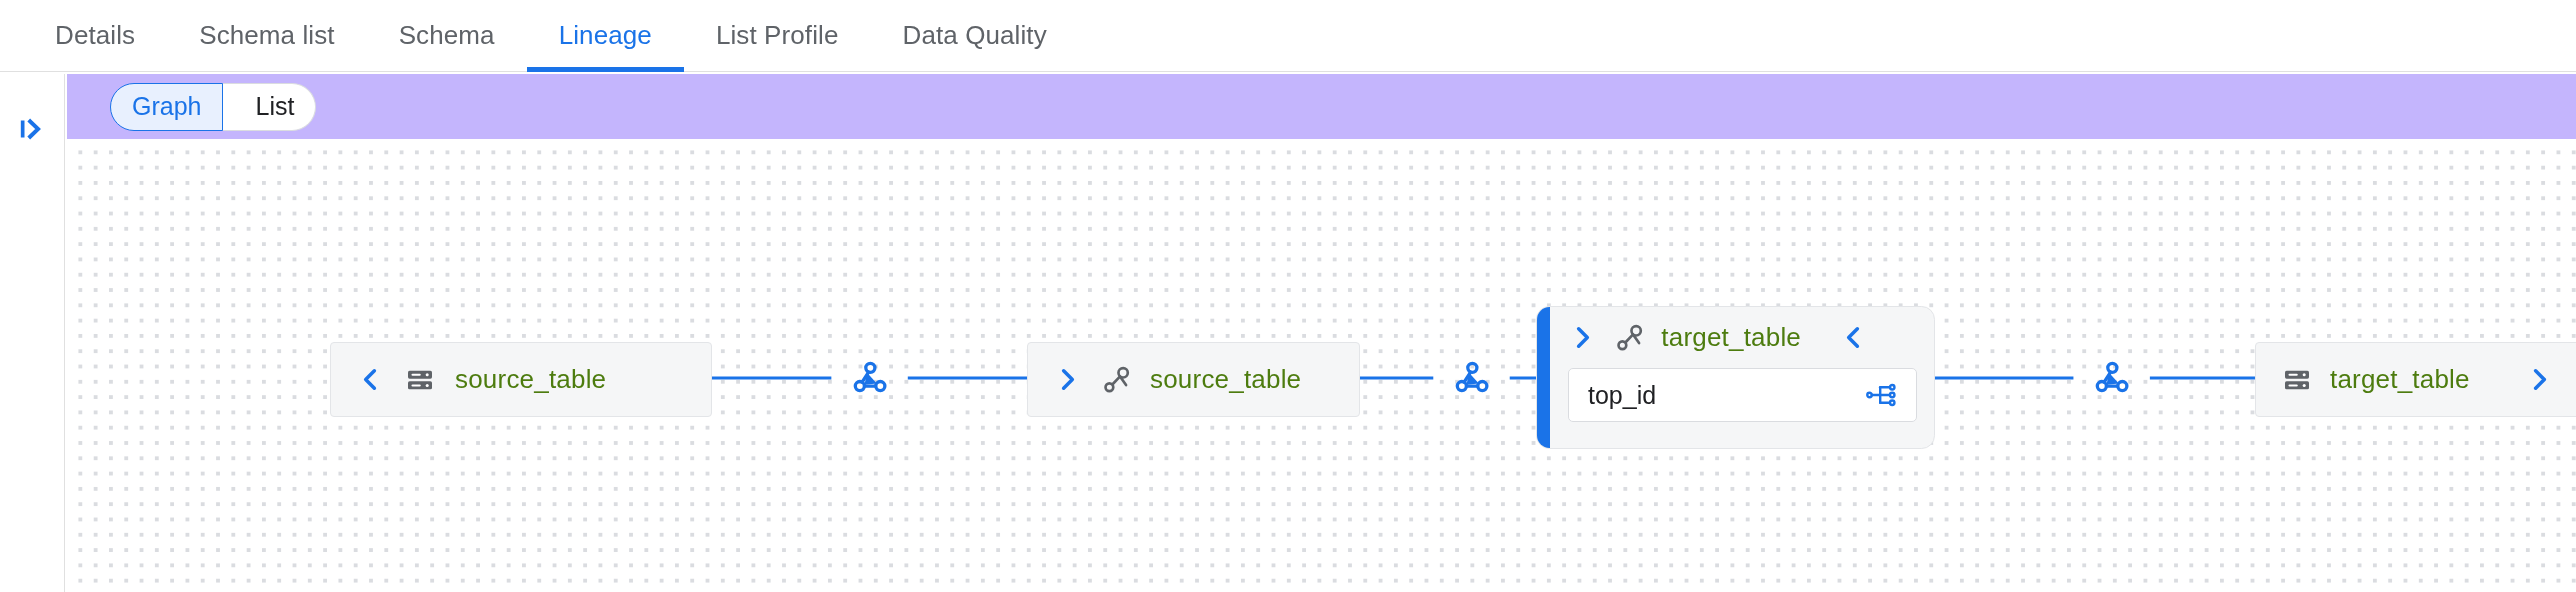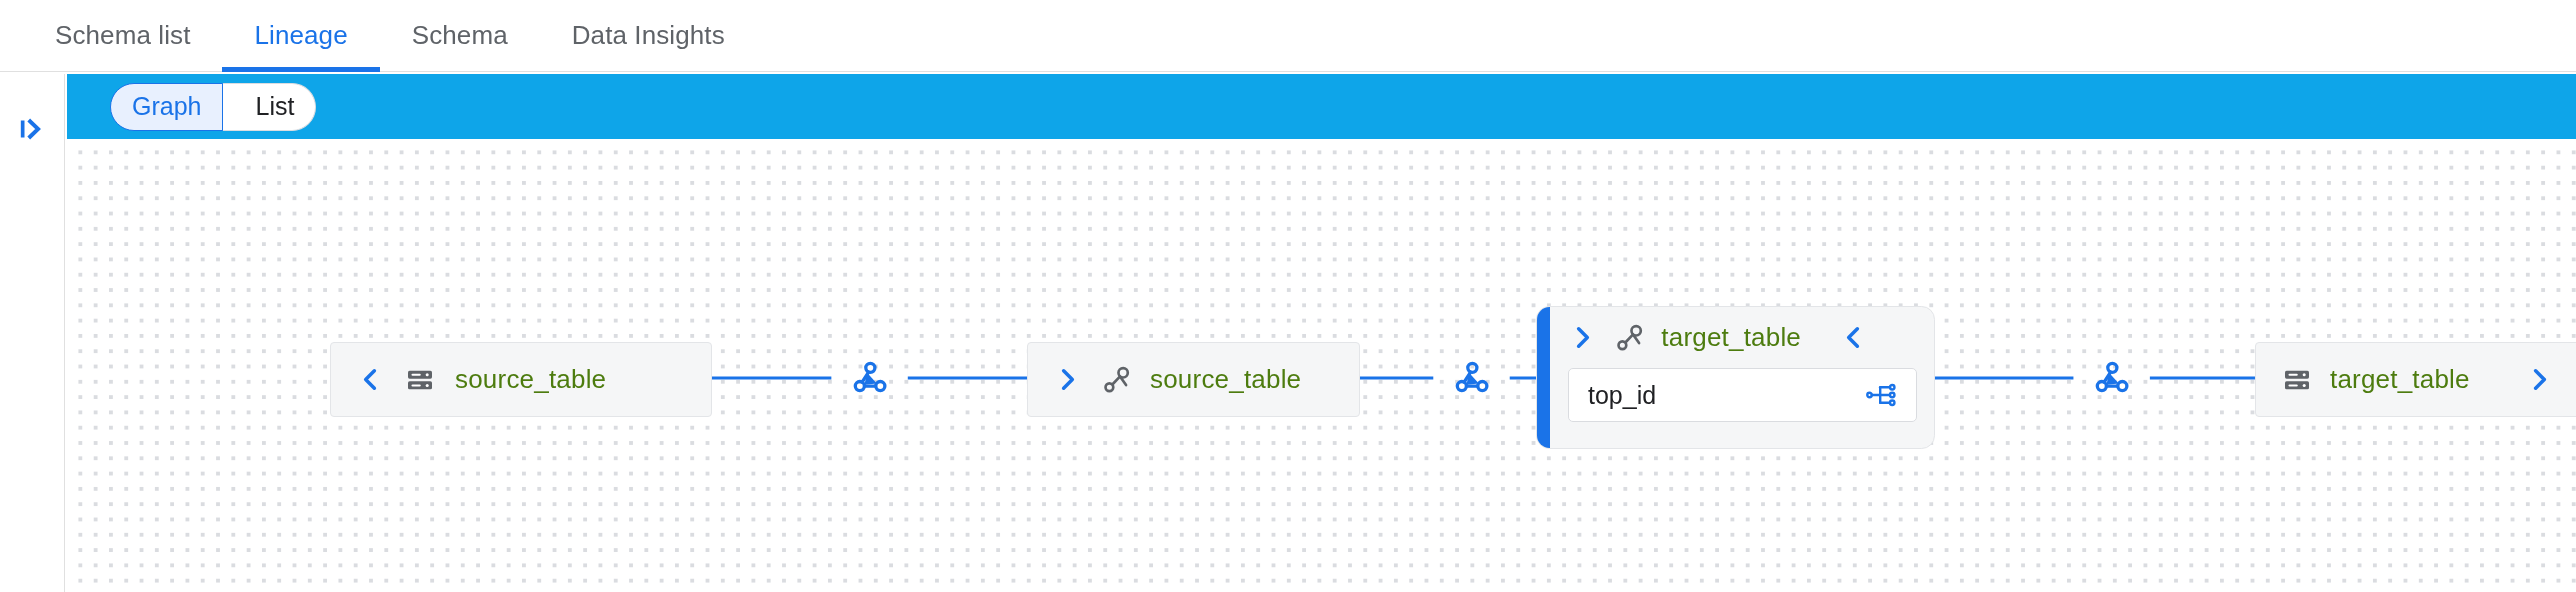--- a/index.html
+++ b/index.html
@@ -34,21 +34,21 @@
     background:#fff;border-right:1.9px solid #e0e0e0;box-sizing:border-box;
   }
   .rail-toggle{
     position:absolute;left:9.6px;top:32px;width:46px;height:46px;
     display:flex;align-items:center;justify-content:center;cursor:pointer;
   }
 
   
   .toolbar{
     position:absolute;left:67px;top:74px;width:2509px;height:65px;
-    background:#0ea5e9;box-sizing:border-box;
+    background:#c4b5fd;box-sizing:border-box;
     display:flex;align-items:center;padding-left:43px;
   }
   .segmented{display:flex;height:48px;}
   .seg{
     display:flex;align-items:center;justify-content:center;
     height:48px;padding:0 21px;font-size:25px;color:#202124;
     border:1.9px solid #dadce0;box-sizing:border-box;cursor:pointer;background:#fff;
   }
   .seg:first-child{
     border-radius:25px 0 0 25px;background:#e8f0fe;color:#1a73e8;border-color:#1a73e8;
@@ -95,30 +95,36 @@
 
   .hub{position:absolute;cursor:pointer;}
 </style>
 </head>
 <body>
 
 <div class="app">
 
   <div class="tabbar">
     <div class="tab">
+        <span>Details</span>
+      </div>
+    <div class="tab">
         <span>Schema list</span>
+      </div>
+    <div class="tab">
+        <span>Schema</span>
       </div>
     <div class="tab active">
         <span>Lineage</span>
       </div>
     <div class="tab">
-        <span>Schema</span>
-      </div>
-    <div class="tab">
-        <span>Data Insights</span>
+        <span>List Profile</span>
+      </div>
+    <div class="tab">
+        <span>Data Quality</span>
       </div>
   </div>
 
   <div class="rail">
     <div class="rail-toggle">
       <svg width="34" height="34" viewBox="0 0 24 24">
         <rect x="3.4" y="6" width="2.6" height="12" fill="#1a73e8"></rect>
         <path d="M10 6.6 L15.6 12 L10 17.4" fill="none" stroke="#1a73e8" stroke-width="2.8" stroke-linecap="square" stroke-linejoin="miter"></path>
       </svg>
     </div>

